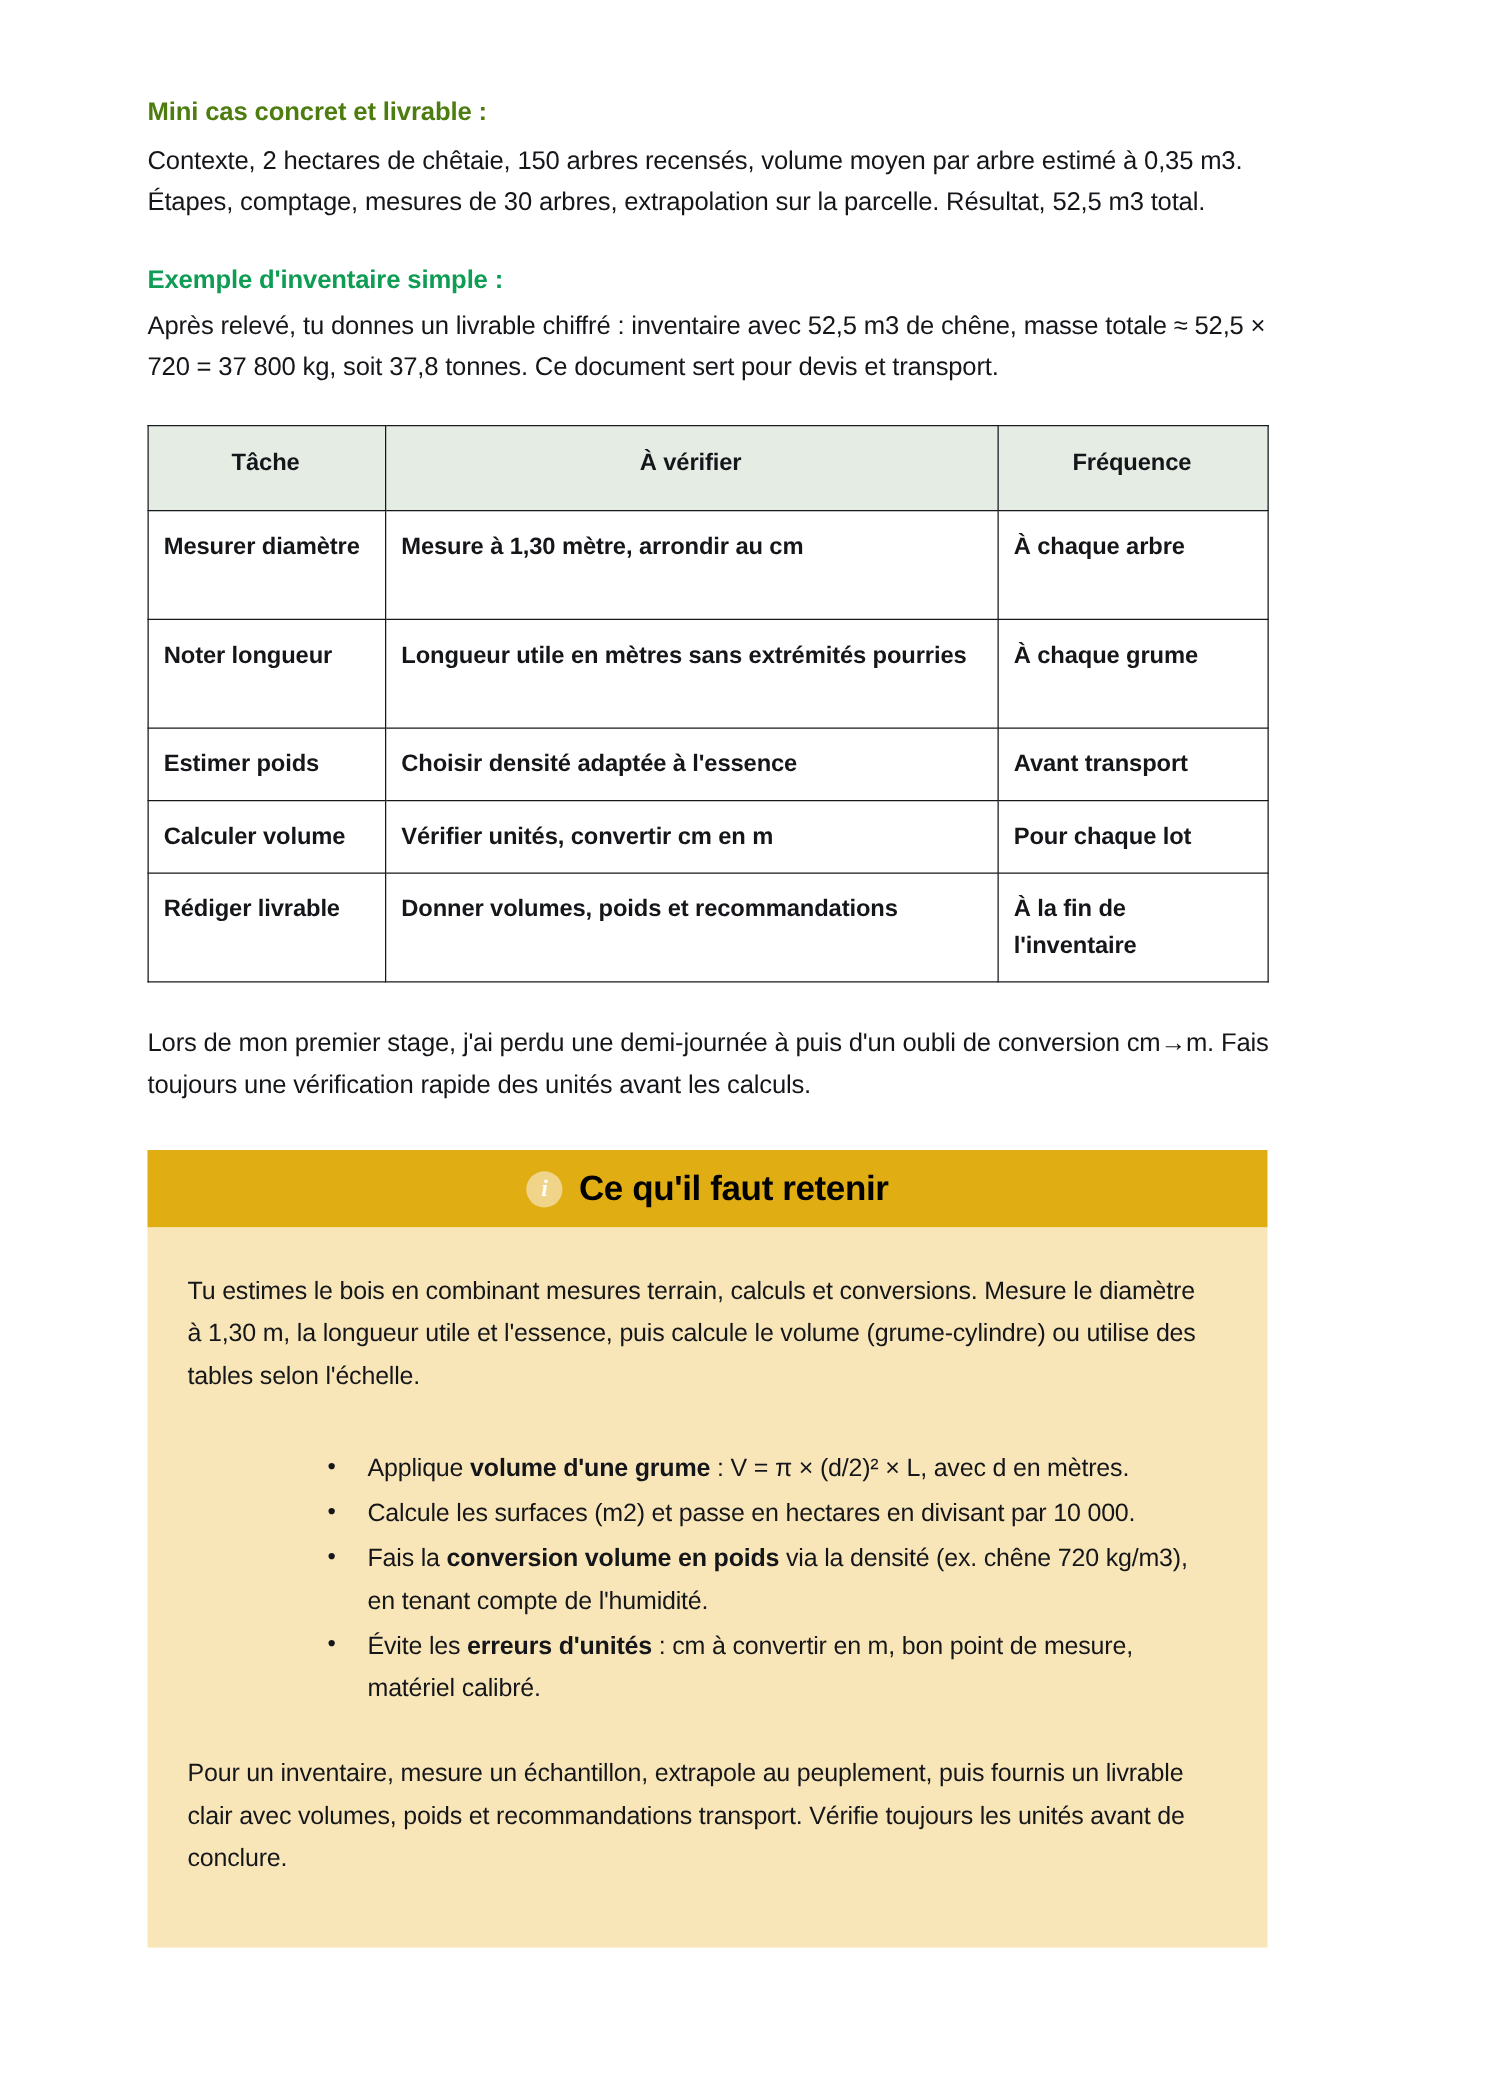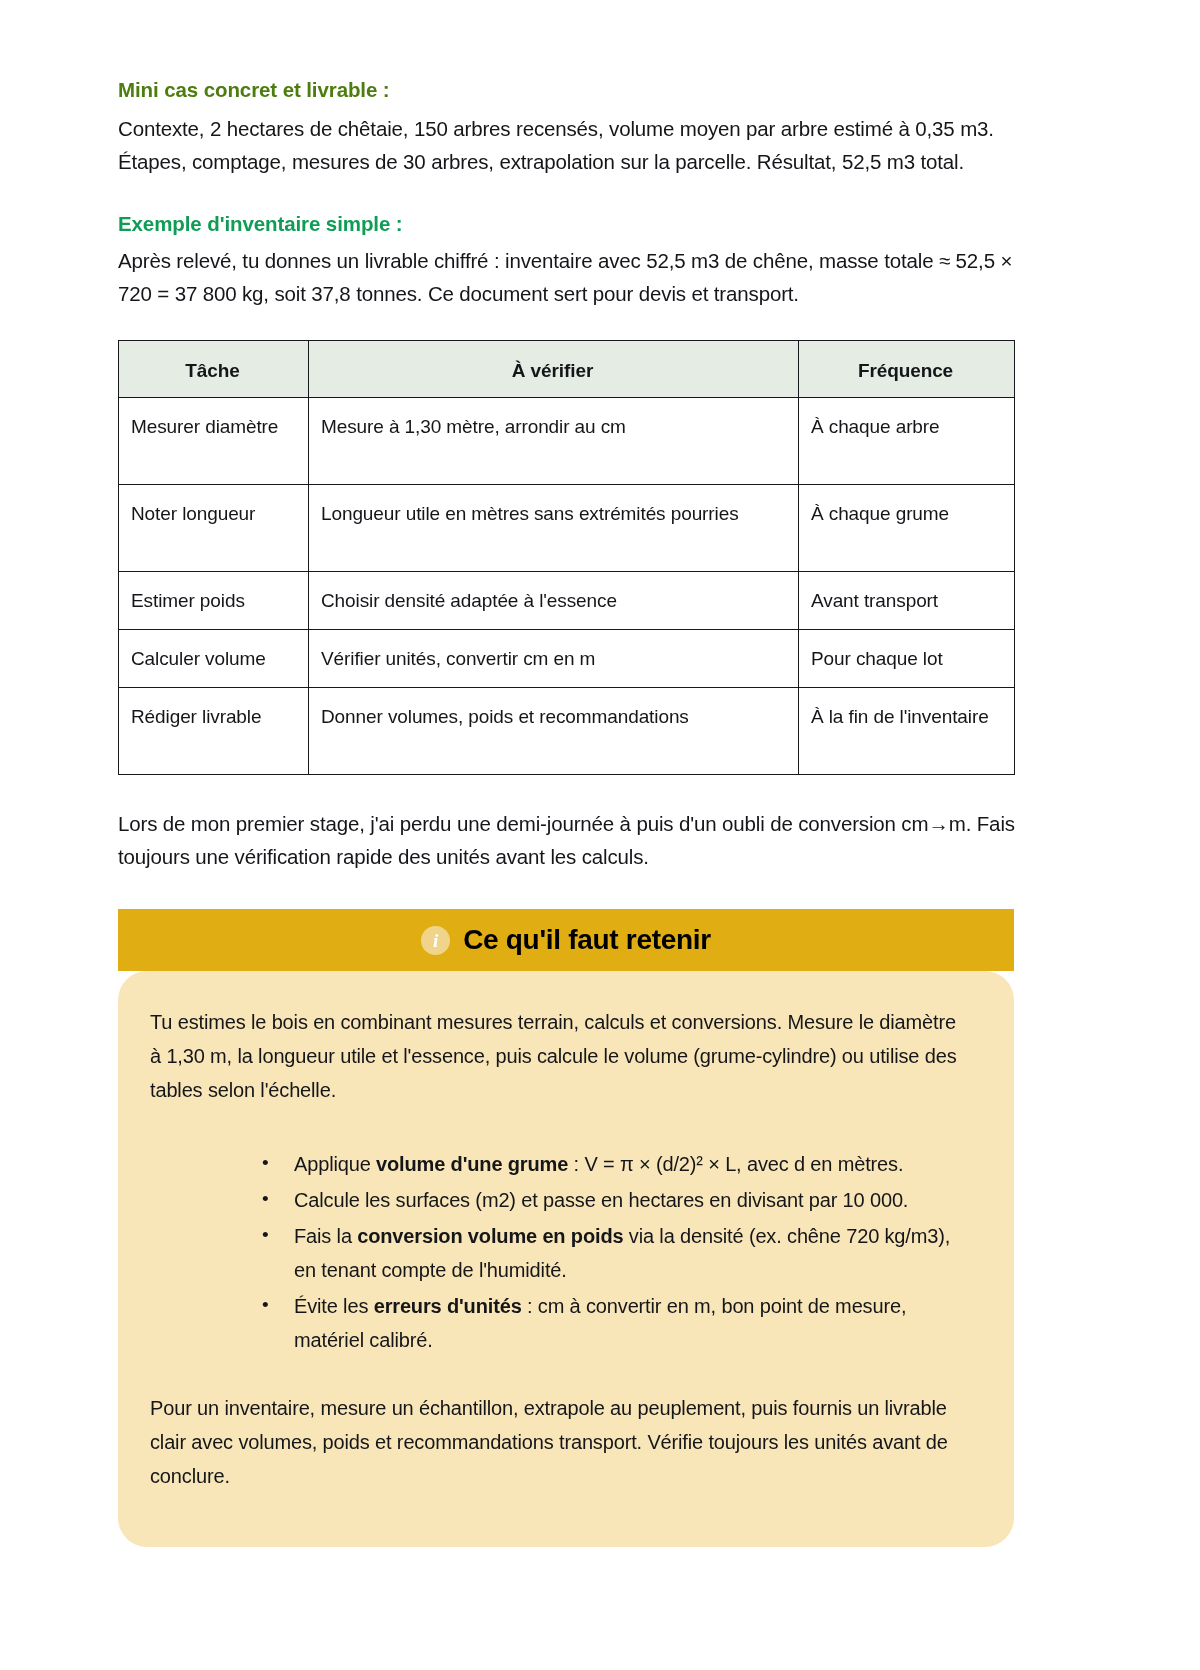--- a/index.html
+++ b/index.html
@@ -68,26 +68,26 @@
     vertical-align: top;
     padding: 14px 14px 14px 12px;
     letter-spacing: -0.1px;
     line-height: 29px;
   }
   table.tasks thead th {
     background: #e4ece4;
     text-align: center;
     font-weight: bold;
     padding-top: 15px;
-    padding-bottom: 12px;
+    padding-bottom: 23px;
   }
   table.tasks col.c1 { width: 190px; }
   table.tasks col.c2 { width: 490px; }
   table.tasks col.c3 { width: 216px; }
-  td.cell { font-weight: normal; margin-left: 13px; }
+  td.cell { font-weight: bold; margin-left: 13px; }
   tr.r-tall td { height: 58px; }
 
   
   .astuce-wrap { margin-top: 32px; }
 
   
   .callout {
     margin-top: 36px;
     width: 896px;
   }
@@ -213,21 +213,21 @@
 
   <section class="astuce-wrap">
     <p class="body">Lors de mon premier stage, j'ai perdu une demi-journée à puis d'un oubli de conversion cm→m. Fais toujours une vérification rapide des unités avant les calculs.</p>
   </section>
 
   <section class="callout">
     <div class="callout-head" id="callout-head" style="background: rgb(224, 174, 19);">
       <span class="info-icon">i</span>
       <span class="title">Ce qu'il faut retenir</span>
     </div>
-    <div class="callout-body" id="callout-body" style="background: rgb(249, 230, 184); border-radius: 29px;">
+    <div class="callout-body" id="callout-body" style="background: rgb(249, 230, 184);">
       <p>Tu estimes le bois en combinant mesures terrain, calculs et conversions. Mesure le diamètre à 1,30 m, la longueur utile et l'essence, puis calcule le volume (grume-cylindre) ou utilise des tables selon l'échelle.</p>
       <ul class="callout-list">
         <li>
           <span>Applique </span><b>volume d'une grume</b><span> : V = π × (d/2)² × L, avec d en mètres.</span>
         </li>
         <li>
           <span>Calcule les surfaces (m2) et passe en hectares en divisant par 10 000.</span><b></b><span></span>
         </li>
         <li>
           <span>Fais la </span><b>conversion volume en poids</b><span> via la densité (ex. chêne 720 kg/m3), en tenant compte de l'humidité.</span>

